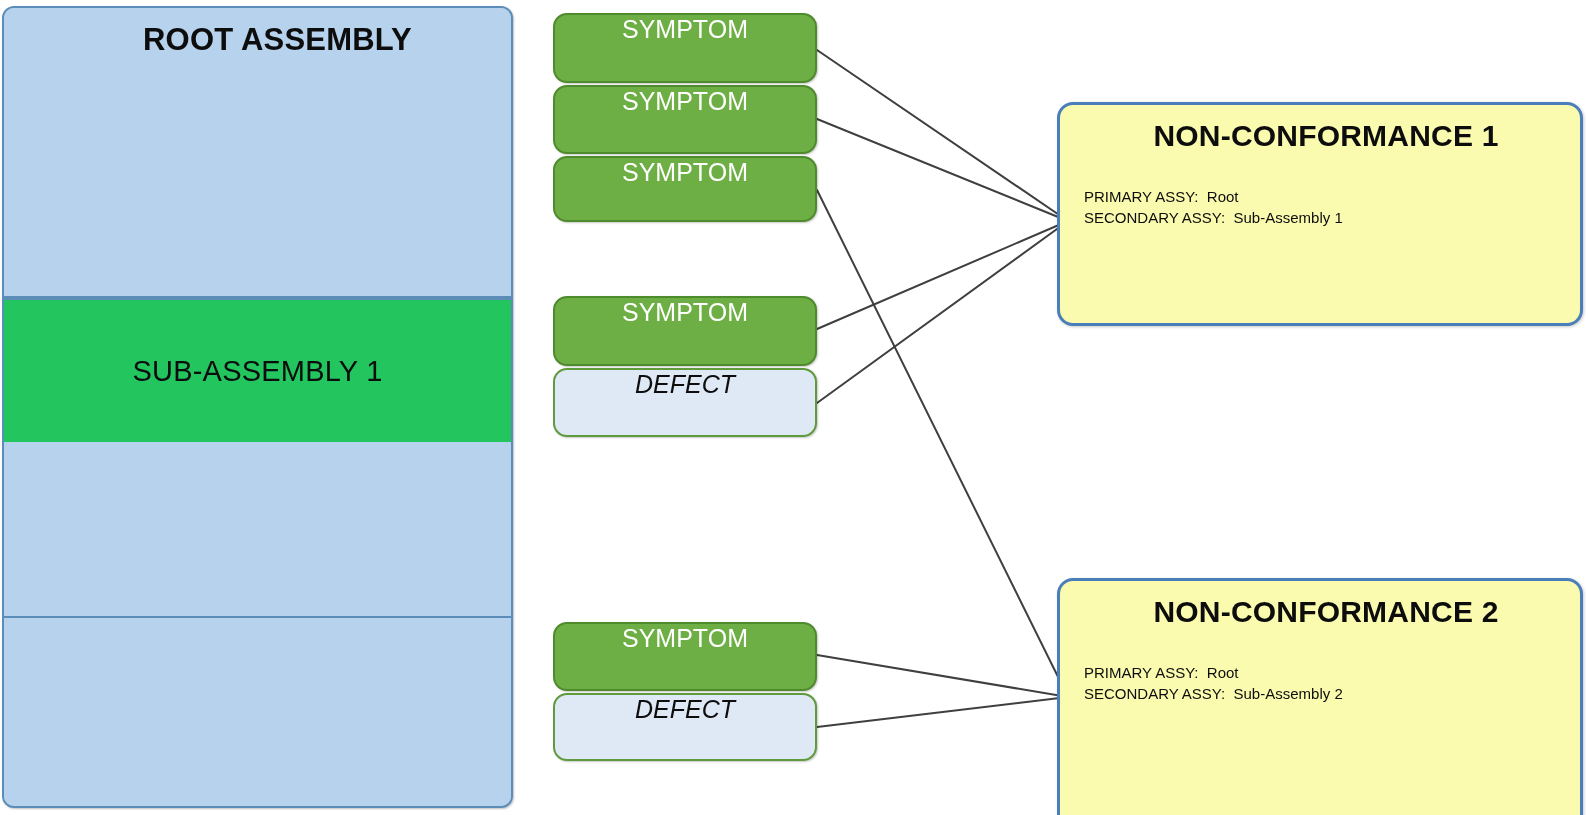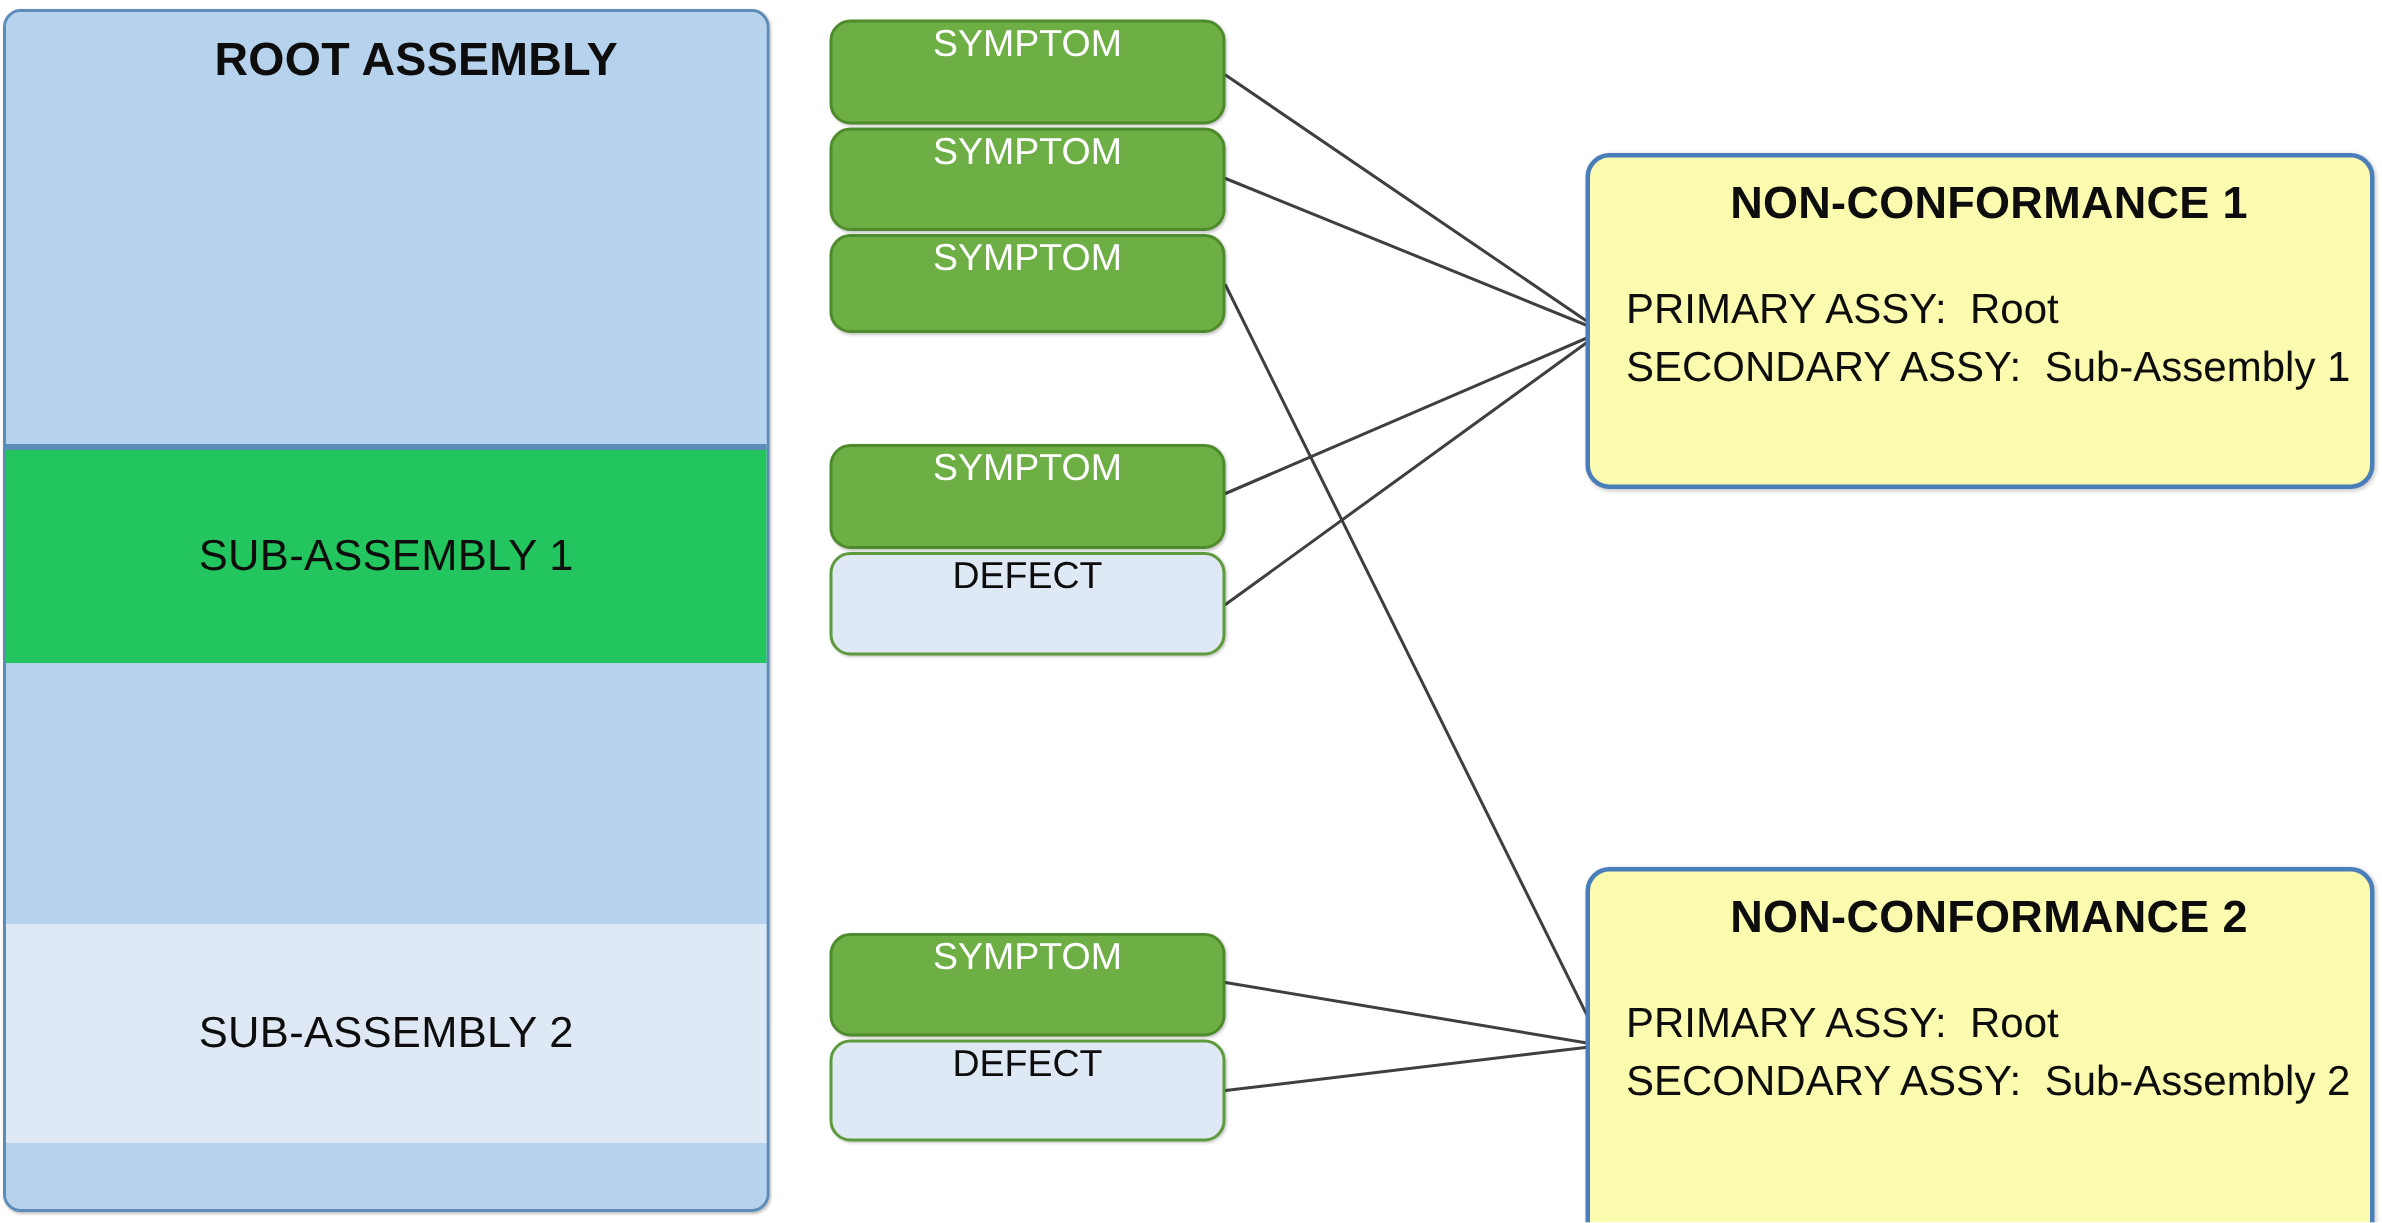--- a/index.html
+++ b/index.html
@@ -115,20 +115,21 @@
   }
   .node-symptom {
     background: #6DAF44;
     border: 2px solid #4E8B2C;
     color: #ffffff;
   }
   .node-defect {
     background: #DFE9F5;
     border: 2px solid #5E9B3C;
     color: #0d0d0d;
+    font-style: italic;
   }
 
   
   .nc-card {
     position: absolute;
     left: 1057px;
     width: 526px;
     box-sizing: border-box;
     background: #FBFBAF;
     border: 3px solid #4A7EBB;
@@ -139,21 +140,21 @@
   }
   .nc-title {
     font-size: 30px;
     font-weight: bold;
     color: #0d0d0d;
     text-align: center;
     margin-bottom: 34px;
     letter-spacing: 0.2px;
   }
   .nc-line {
-    font-size: 28px;
+    font-size: 15px;
     color: #0d0d0d;
     line-height: 1.38;
     white-space: pre;
   }
 </style>
 </head>
 <body>
 
 <div id="stage">
 
@@ -170,23 +171,20 @@
   </svg>
 
   <div class="assembly-panel">
     <div class="assembly-band band-root">
       <span class="root-title">ROOT ASSEMBLY</span>
     </div>
     <div class="assembly-band band-sub1">
       <span class="sub-title">SUB-ASSEMBLY 1</span>
     </div>
     <div class="assembly-band band-gap"></div>
-    <div class="assembly-band band-sub2">
-      <span class="sub-title">SUB-ASSEMBLY 2</span>
-    </div>
     <div class="assembly-band band-foot"></div>
   </div>
 
   <div class="node node-symptom" style="top:13px; height:70px;">
     <span>SYMPTOM</span>
   </div>
 
   <div class="node node-symptom" style="top:85px; height:69px;">
     <span>SYMPTOM</span>
   </div>

